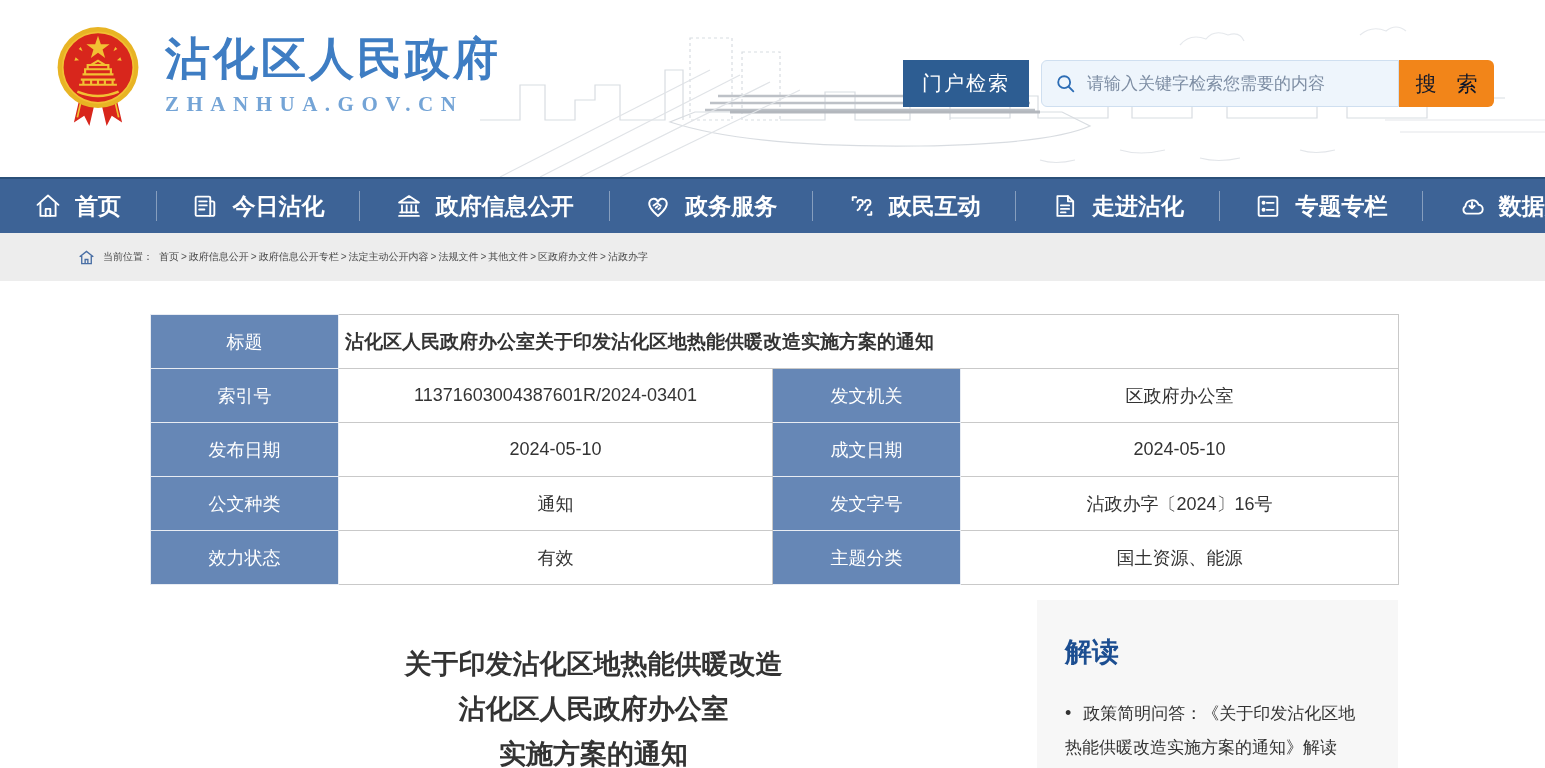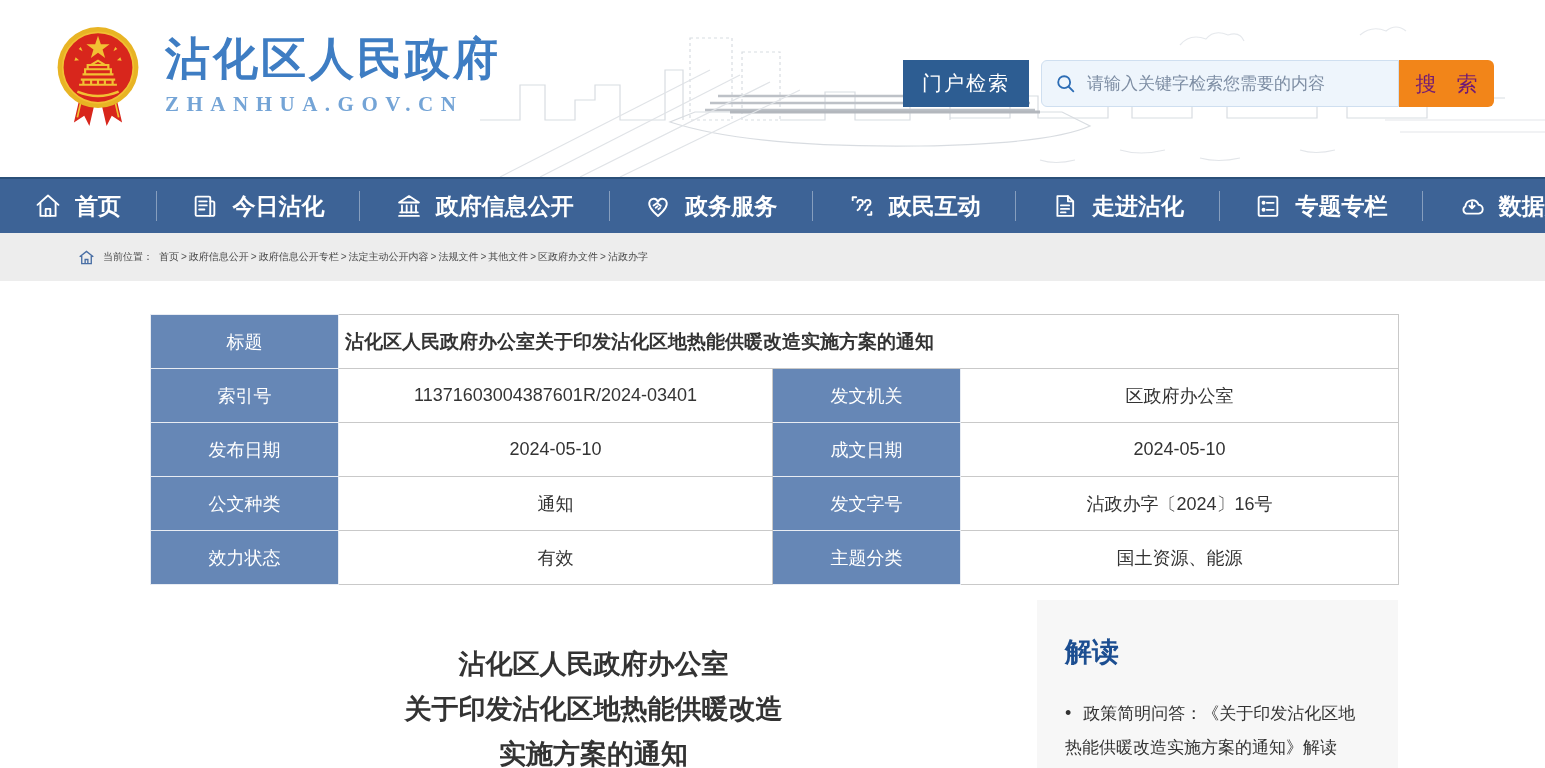--- a/index.html
+++ b/index.html
@@ -19,21 +19,21 @@
   .site-name{font-size:45px;font-weight:bold;color:var(--brand-blue);letter-spacing:3px;line-height:1.05;}
   .site-domain{font-size:21px;color:var(--domain-blue);letter-spacing:7.5px;margin-top:9px;font-weight:bold;}
   .search-zone{position:absolute;top:60px;left:903px;height:47px;display:flex;align-items:stretch;z-index:2;}
   .portal-btn{width:126px;background:var(--portal-btn-bg);color:#fff;font-size:20px;display:flex;
     align-items:center;justify-content:center;letter-spacing:2px;cursor:pointer;}
   .search-box{margin-left:12px;width:358px;background:var(--search-input-bg);border:1px solid #cfdff0;
     border-radius:6px 0 0 6px;display:flex;align-items:center;padding:8px 13px;}
   .search-box svg{width:22px;height:22px;flex:0 0 auto;}
   .search-box input{border:none;outline:none;background:transparent;font-size:17px;flex:1;color:#333;margin-left:10px;}
   .search-box input::placeholder{color:#7d8da3;}
-  .search-btn{width:95px;background:var(--search-btn-bg);color:#701a75;font-size:21px;display:flex;align-items:center;
+  .search-btn{width:95px;background:var(--search-btn-bg);color:#0f172a;font-size:21px;display:flex;align-items:center;
     justify-content:center;border-radius:0 6px 6px 0;letter-spacing:7px;padding-left:7px;cursor:pointer;}
   
   .nav-wrap{height:56px;background:var(--nav-bg);border-top:2px solid var(--nav-top-border);overflow:hidden;}
   .nav{height:54px;width:1625px;display:flex;align-items:center;justify-content:space-between;padding:0 34px;}
   .nav-item{display:flex;align-items:center;gap:13px;color:#fff;font-size:23px;font-weight:bold;
     cursor:pointer;white-space:nowrap;}
   .nav-item svg{width:28px;height:28px;display:block;}
   .nav-sep{width:1px;height:30px;background:rgba(255,255,255,.38);flex:0 0 auto;}
   
   .crumbs{height:48px;background:var(--breadcrumb-bg);display:flex;align-items:center;padding-left:78px;
@@ -242,22 +242,22 @@
         <td class="lbl">效力状态</td>
         <td class="val">有效</td>
         <td class="lbl">主题分类</td>
         <td class="val">国土资源、能源</td>
       </tr>
     </tbody>
 </table>
 
 <div class="lower">
   <div class="doc-title">
+      <div>关于印发沾化区地热能供暖改造</div>
       <div>沾化区人民政府办公室</div>
-      <div>关于印发沾化区地热能供暖改造</div>
       <div>实施方案的通知</div>
     </div>
   <div class="interp">
     <div class="interp-h">解读</div>
     <div class="interp-list">
         <div class="interp-item"><span class="dot">•</span>政策简明问答：《关于印发沾化区地热能供暖改造实施方案的通知》解读</div>
       </div>
   </div>
 </div>
 

